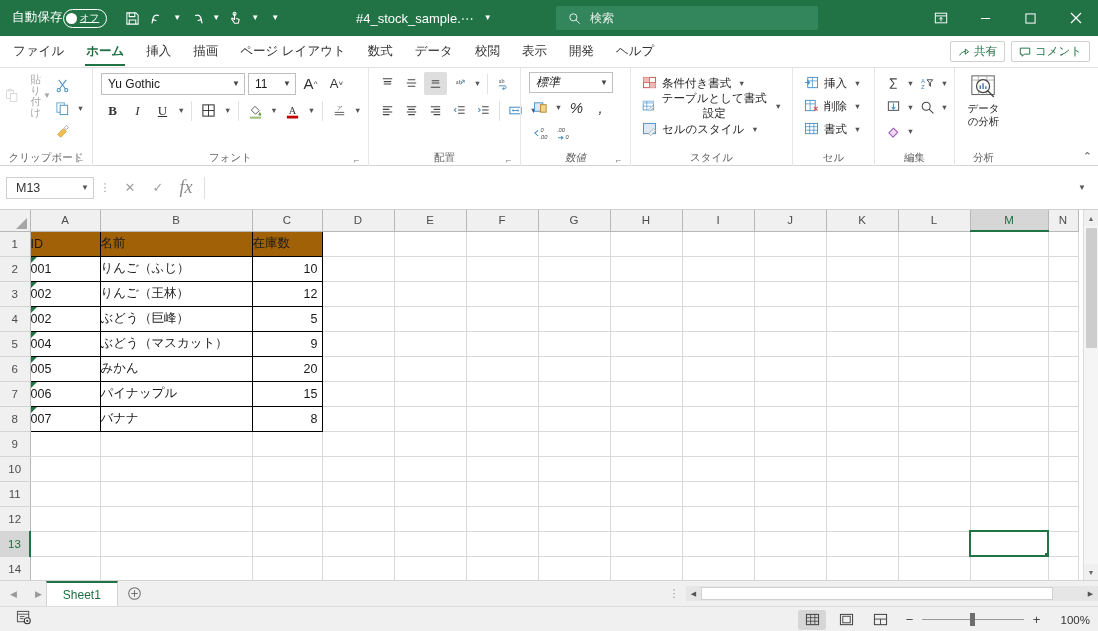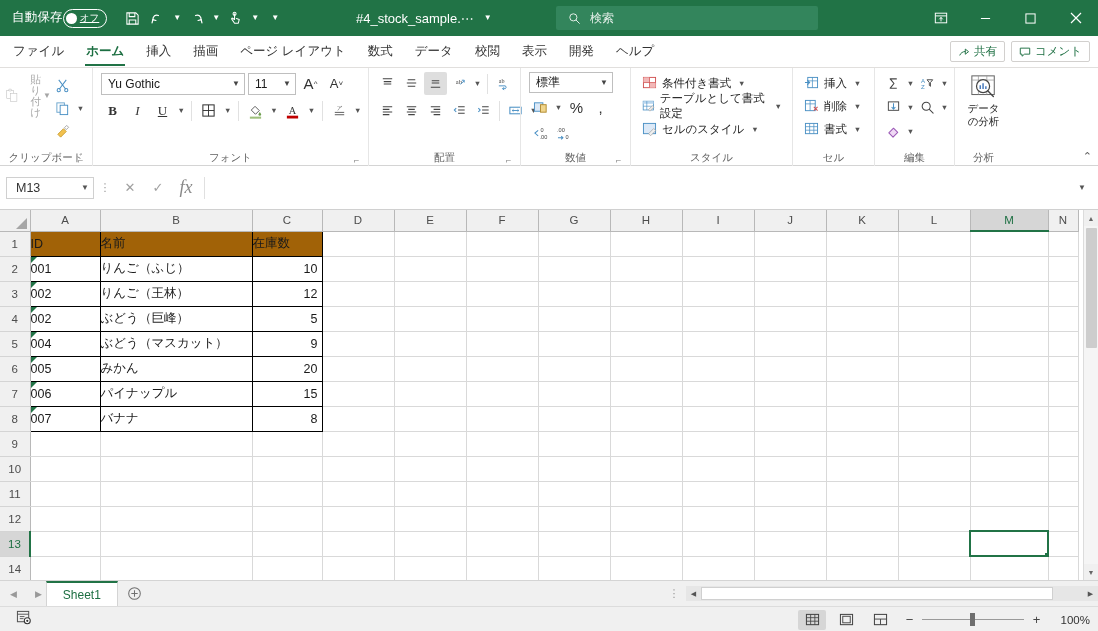--- a/index.html
+++ b/index.html
@@ -124,27 +124,27 @@
   .ibtn.on { background: #dedede; }
   .mini-caret { font-size: 7.5px; color: #555; width: 11px; display: flex; justify-content: center; }
   .vsep { width: 1px; height: 20px; background: #e1e1e1; margin: 0 3px; }
 
   
   .align-grp { width: 152px; }
   .align-col { display: flex; flex-direction: column; gap: 4px; padding-left: 2px; }
   .align-row { display: flex; align-items: center; gap: 1px; }
 
   
-  .num-grp { width: 110px; }
+  .num-grp { width: 110px; font-style: italic; }
   .num-col { display: flex; flex-direction: column; gap: 3px; padding-left: 3px; }
   .num-fmt { width: 84px; height: 21px; }
   .num-row { display: flex; align-items: center; gap: 1px; }
 
   
-  .style-grp { width: 162px; }
+  .style-grp { width: 162px; text-align: center; }
   .style-col { display: flex; flex-direction: column; gap: 1px; padding-left: 2px; }
   .style-item {
     height: 22px; display: flex; align-items: center; gap: 5px;
     font-size: 11.5px; color: #262626; padding: 0 4px; border-radius: 2px;
   }
 
   
   .cell-grp { width: 82px; }
   .cell-col { display: flex; flex-direction: column; gap: 1px; padding-left: 2px; }
 

